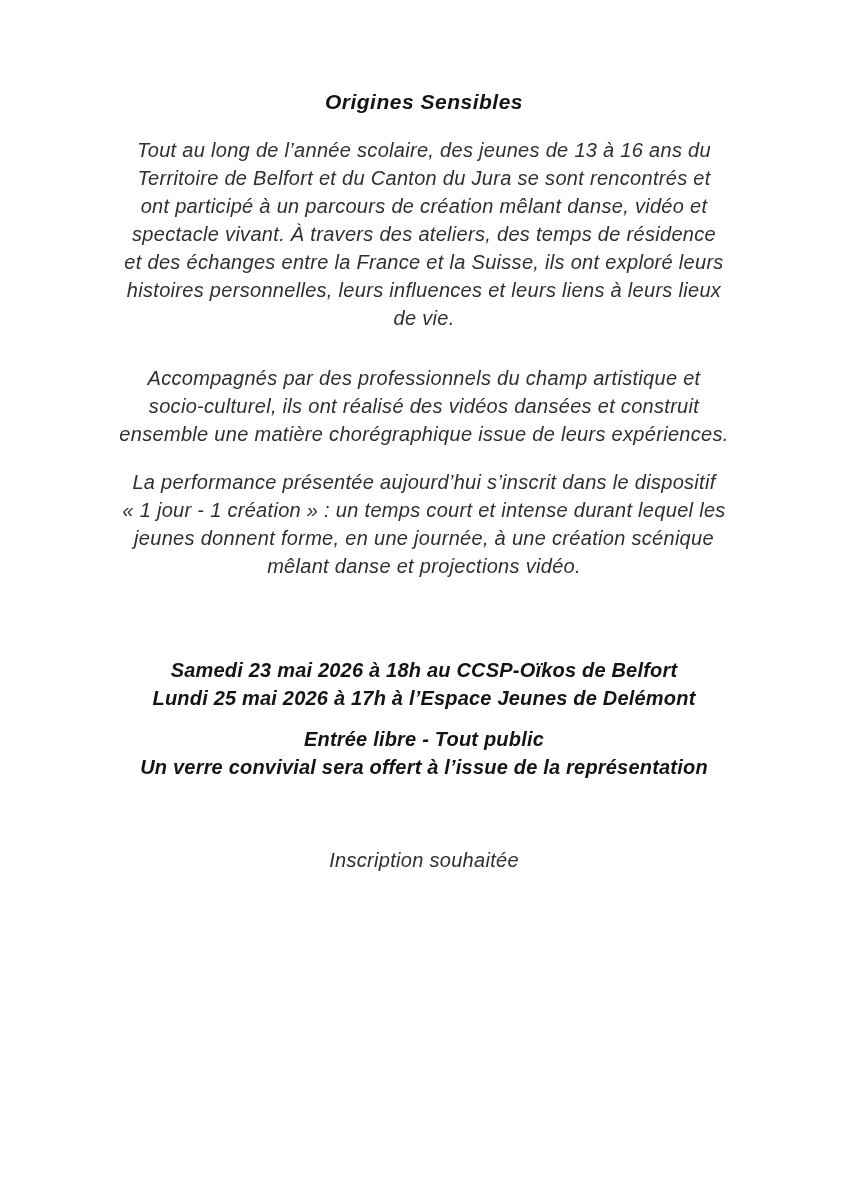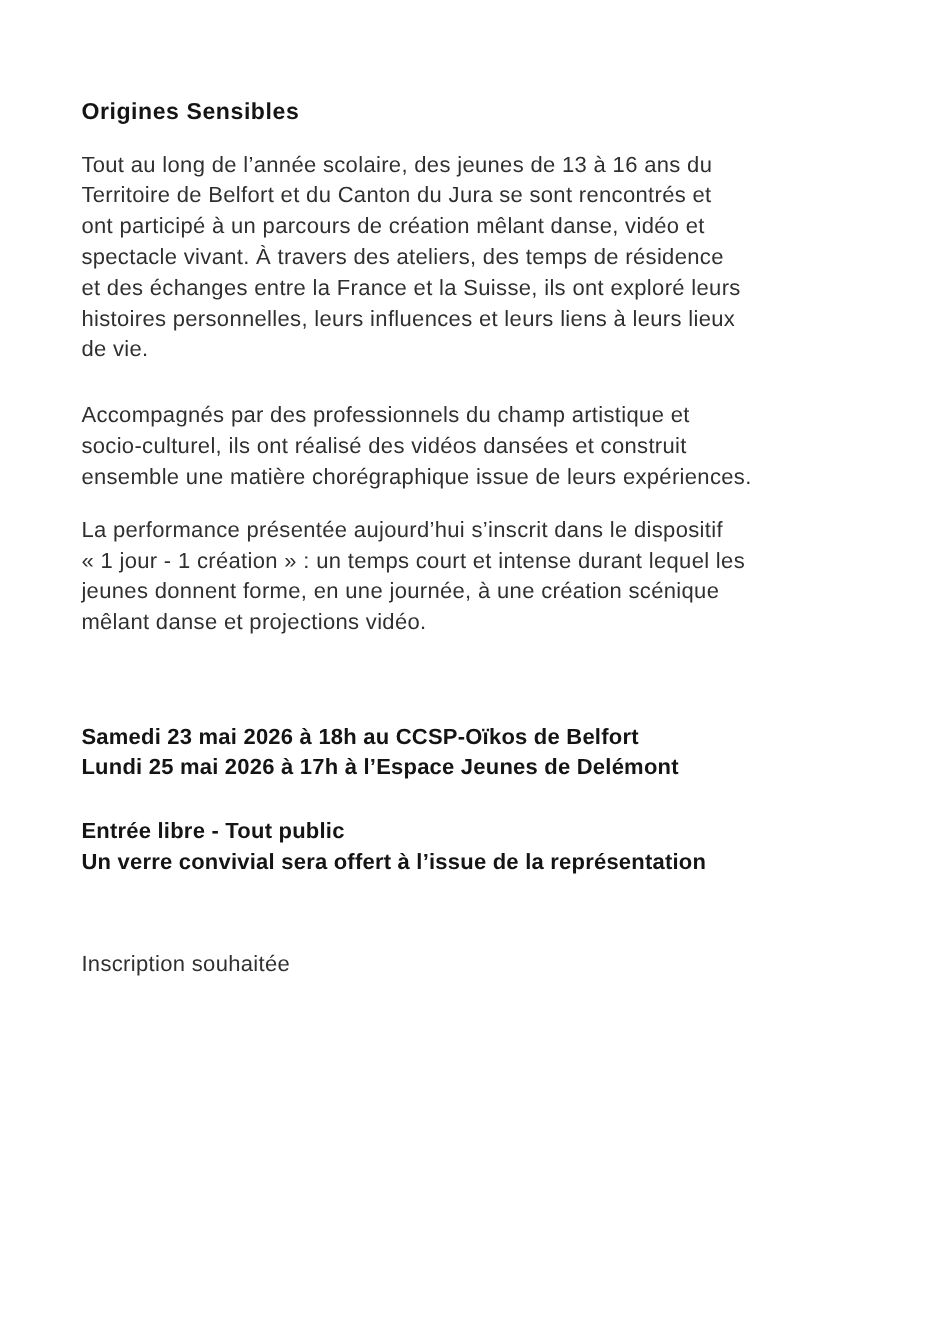--- a/index.html
+++ b/index.html
@@ -18,21 +18,22 @@
     position: relative;
     width: 848px;
     height: 1200px;
     background: #ffffff;
     box-sizing: border-box;
     padding-top: 88px;
   }
   .content {
     width: 700px;
     margin: 0 auto;
-    text-align: left;
+    text-align: center;
+    font-style: italic;
   }
   .doc-title {
     margin: 0;
     font-size: 21px;
     line-height: 28px;
     font-weight: bold;
     letter-spacing: 0.5px;
     color: #141414;
   }
   .para {
@@ -48,21 +49,21 @@
   .p3 { margin-top: 20px; }
   .p4 { margin-top: 24px; }
   .bold-block {
     font-size: 20px;
     line-height: 28px;
     letter-spacing: 0.2px;
     font-weight: bold;
     color: #141414;
   }
   .dates-block { margin-top: 76px; }
-  .entry-block { margin-top: 30px; }
+  .entry-block { margin-top: 13px; }
   .inscription {
     margin-top: 65px;
     font-size: 20px;
     line-height: 28px;
     letter-spacing: 0.3px;
     color: #2f2f2f;
   }
   .contacts {
     margin-top: 22px;
     font-size: 20px;

